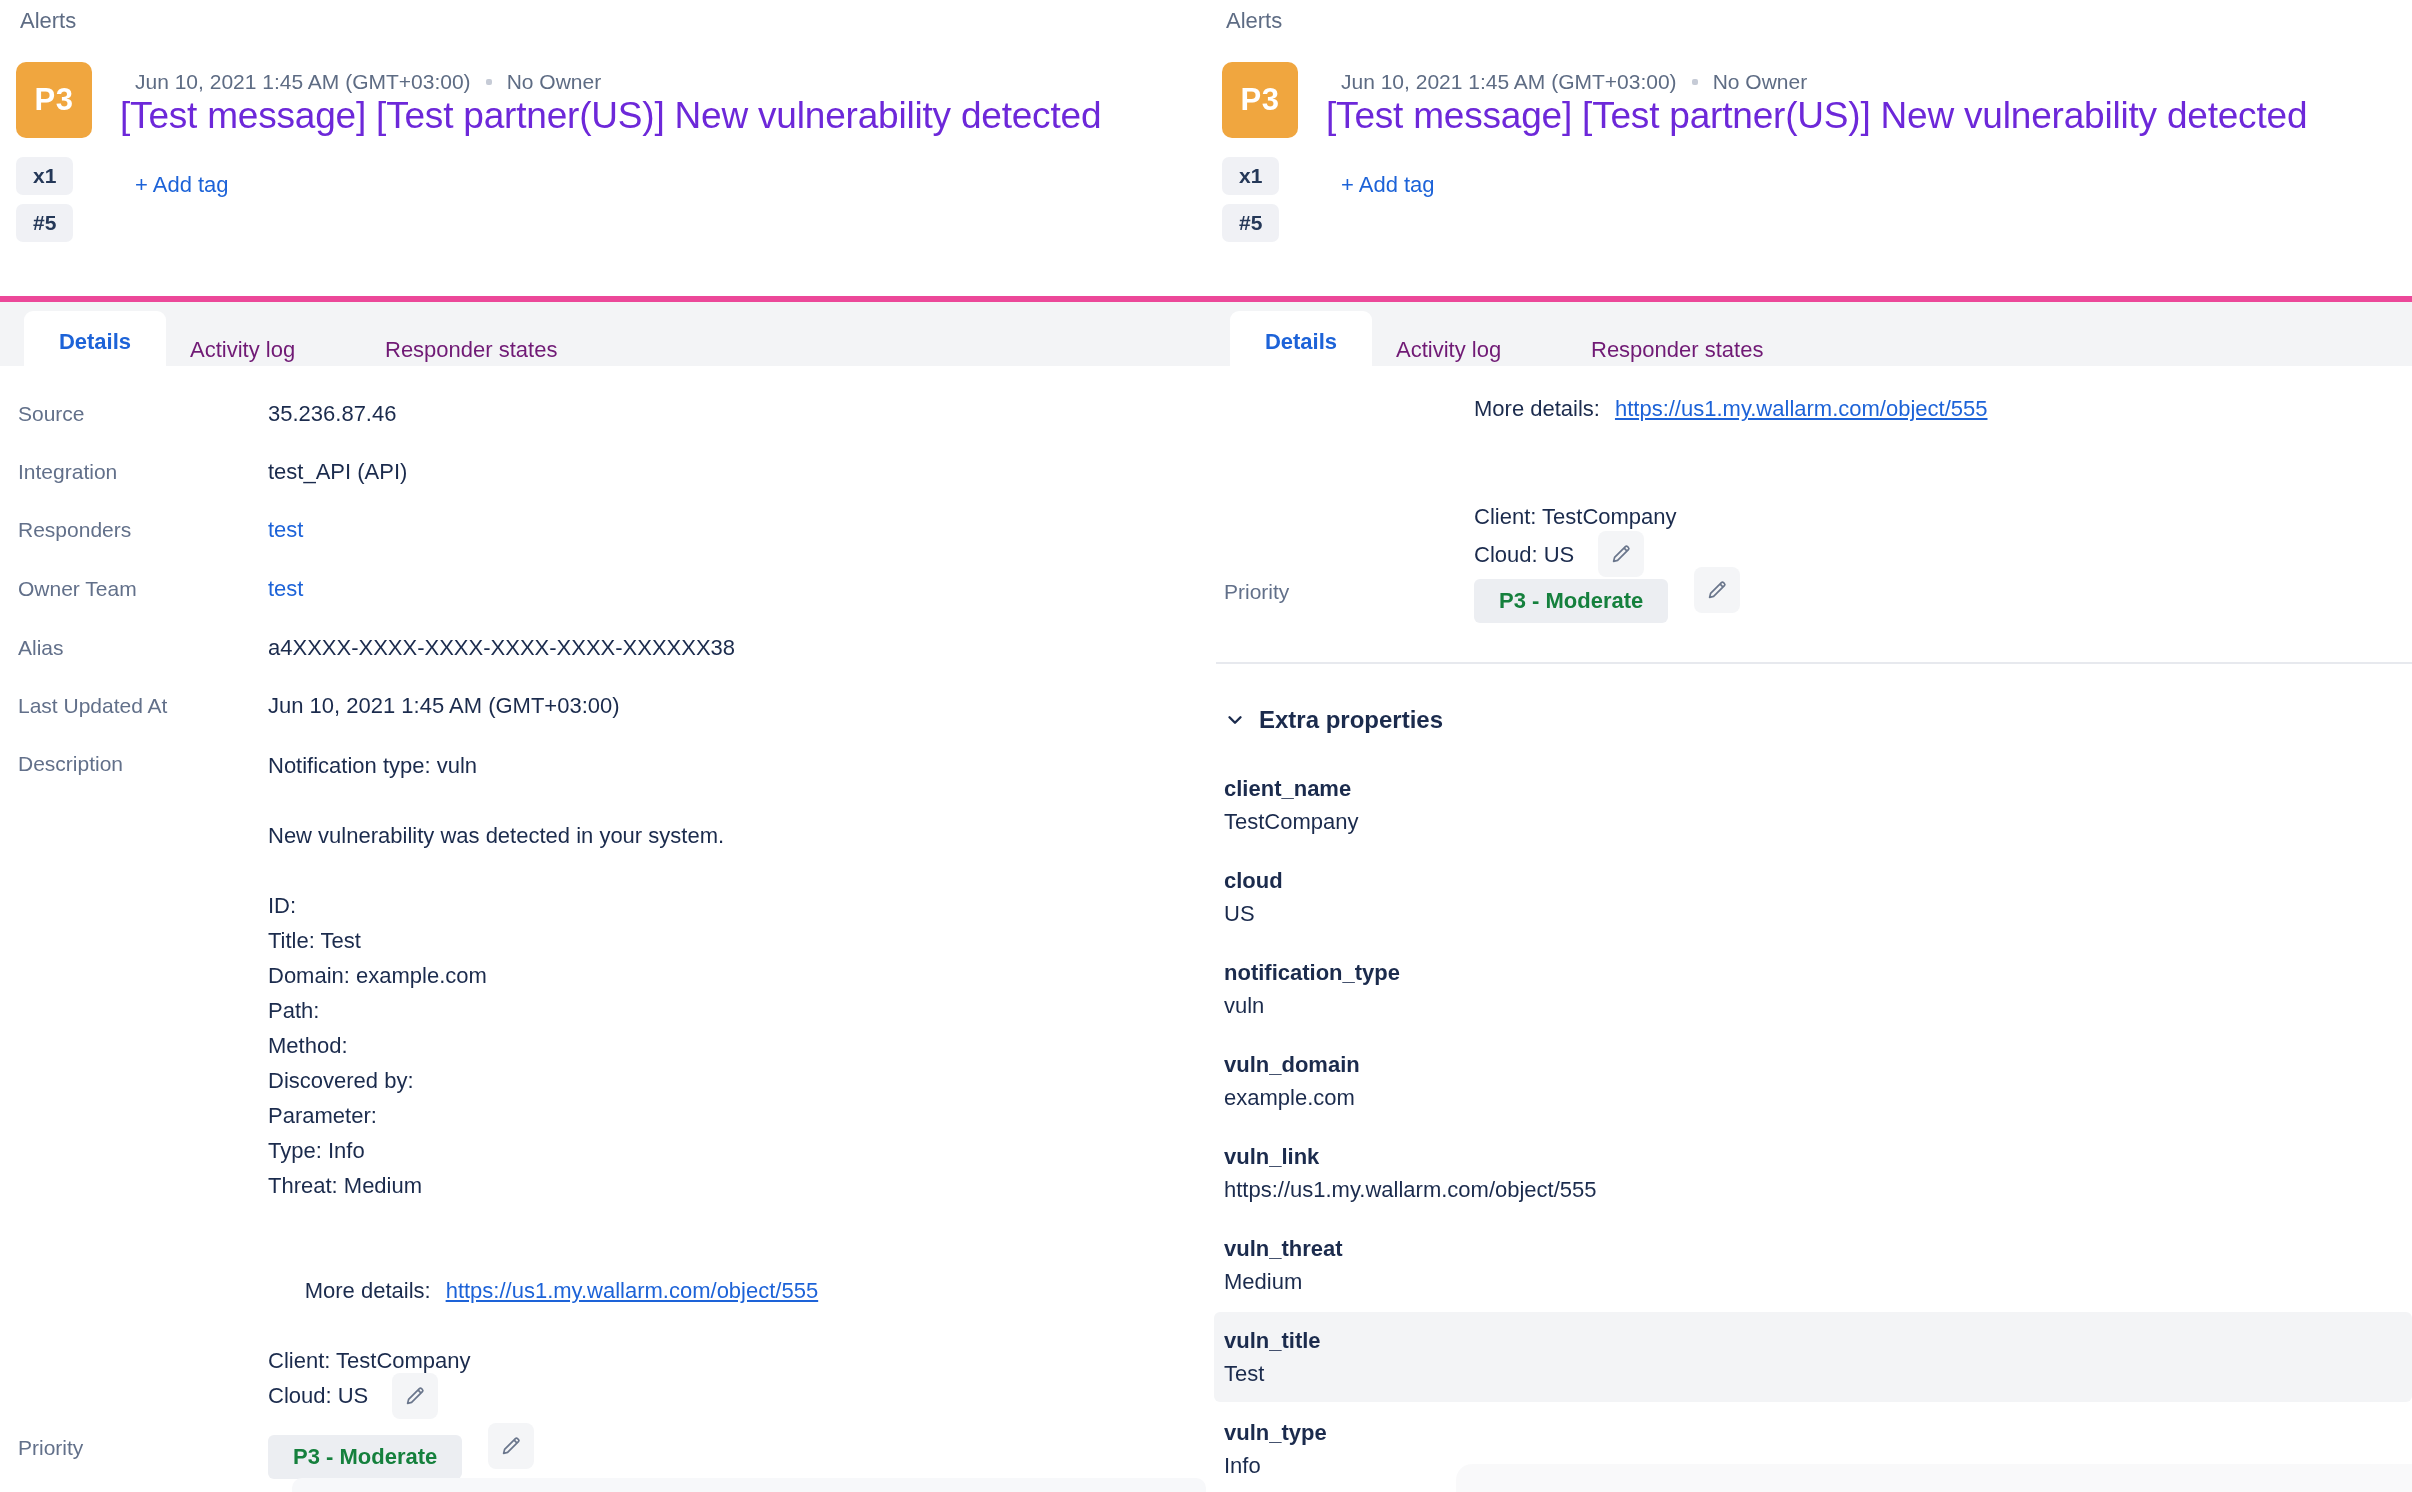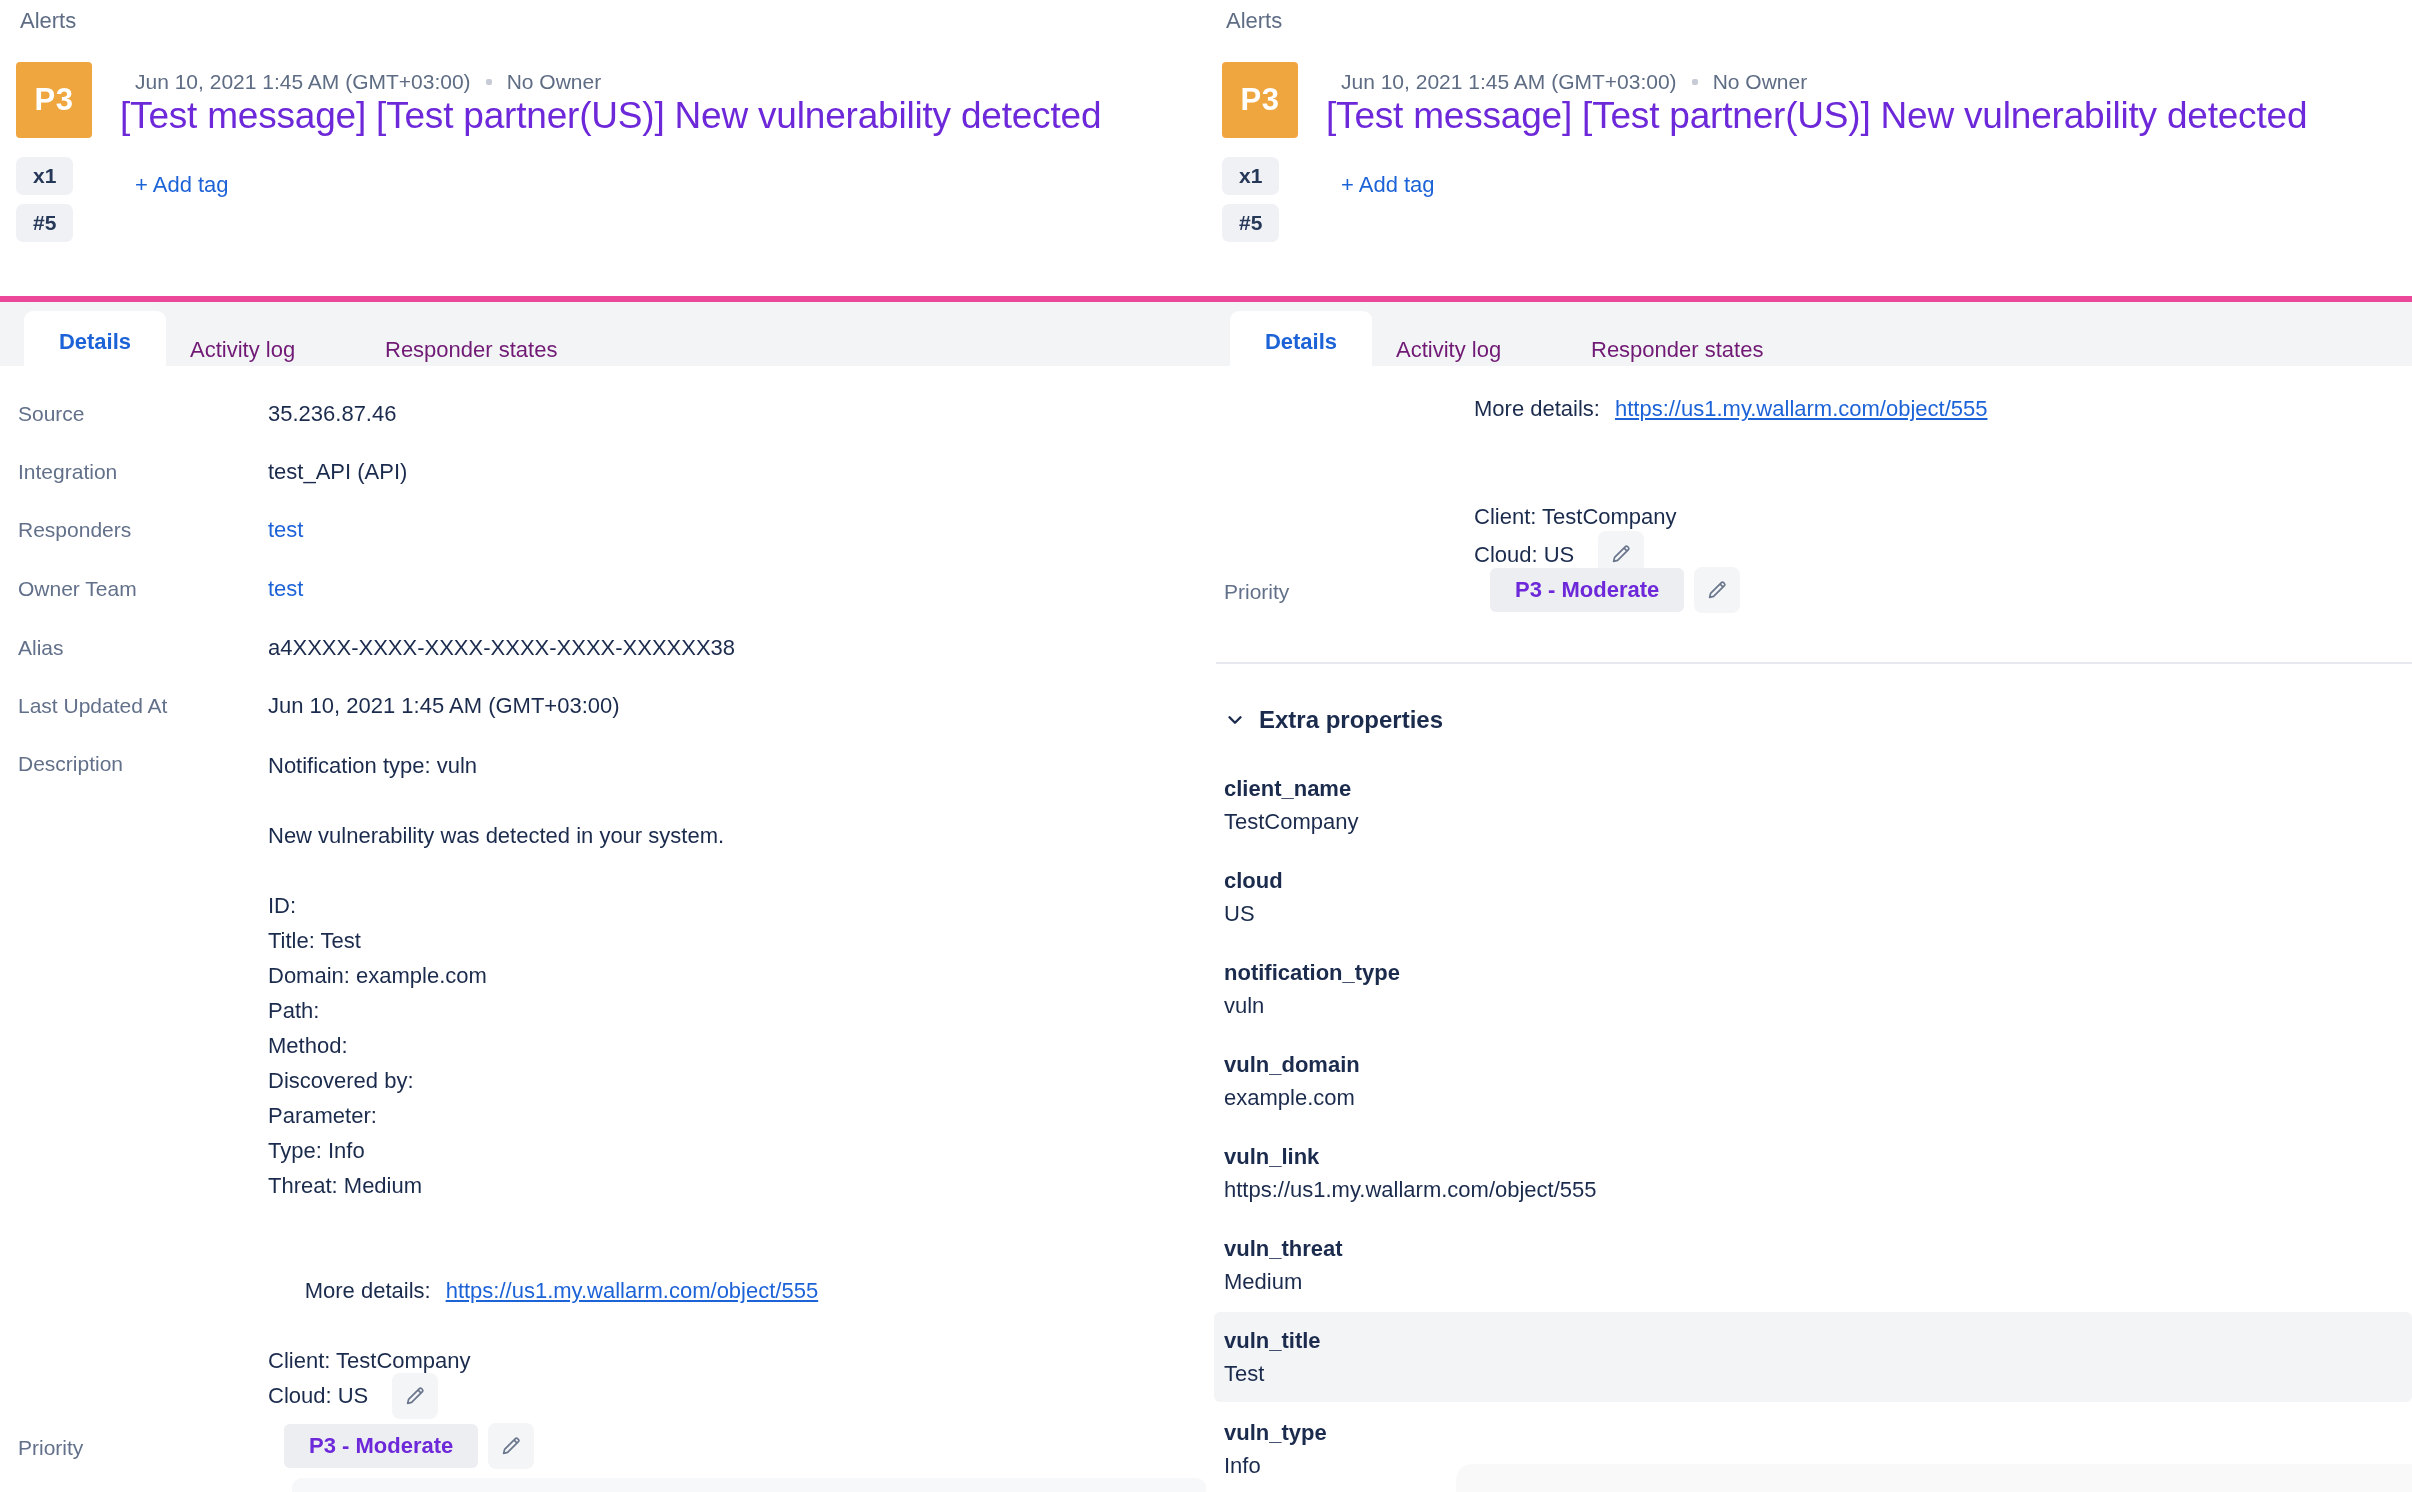--- a/index.html
+++ b/index.html
@@ -5,21 +5,21 @@
   * { margin:0; padding:0; box-sizing:border-box; }
   html,body { background:#ffffff; }
   body { width:2412px; height:1492px; font-family:"Liberation Sans", sans-serif; position:relative; overflow:hidden; }
 
   .panel { position:absolute; top:0; width:1206px; height:1492px; background:#fff; overflow:hidden; color:#1B2B4D; }
   .panel.left { left:0; }
   .panel.right { left:1206px; }
 
   .bc { position:absolute; left:20px; top:8px; font-size:22px; color:#5E6C84; cursor:pointer; }
 
-  .pbadge { position:absolute; left:16px; top:62px; width:76px; height:76px; border-radius:4px;
+  .pbadge { position:absolute; left:16px; top:62px; width:76px; height:76px; border-radius:10px;
             background:#F0A63F; color:#fff; font-size:31px; font-weight:800;
             display:flex; align-items:center; justify-content:center; letter-spacing:.5px; }
 
   .metarow { position:absolute; left:135px; top:70px; display:flex; align-items:center; gap:15px;
              font-size:21px; color:#5E6C84; }
   .dot { width:6px; height:6px; border-radius:2px; background:#C6CBD6; }
 
   .title { position:absolute; left:120px; top:95px; font-size:37px; font-weight:500; color:#6d28d9;
            letter-spacing:-0.2px; white-space:nowrap; }
 
@@ -51,23 +51,23 @@
   .spacer70 { height:70px; }
   .cloudrow { display:flex; align-items:center; gap:24px; height:35px; }
 
   .iconbtn { width:46px; height:46px; border-radius:8px; border:none; background:#F4F5F7;
              display:flex; align-items:center; justify-content:center; cursor:pointer; flex:0 0 auto; }
 
   .prow { position:absolute; left:0; width:100%; height:46px; }
   .panel.left .prow { top:1424px; }
   .panel.right .prow { top:568px; }
   .prow .flabel { top:8px; }
-  .pill { position:absolute; left:268px; top:0; height:44px; padding:0 25px; border-radius:6px;
-          background:#ECEEF2; font-size:22px; font-weight:600; color:#6d28d9;
-          display:flex; align-items:center; white-space:nowrap;margin-left:16px; }
+  .pill { position:absolute; left:268px; top:11px; height:44px; padding:0 25px; border-radius:6px;
+          background:#ECEEF2; font-size:22px; font-weight:600; color:#15803d;
+          display:flex; align-items:center; white-space:nowrap; }
   .prow .iconbtn { position:absolute; left:488px; top:-1px; }
 
   .mdrow { position:absolute; left:268px; top:392px; font-size:22px; line-height:33px; white-space:nowrap; }
   .clientline { position:absolute; left:268px; top:500px; font-size:22px; line-height:33px; }
   .cloudrow2 { position:absolute; left:268px; top:531px; display:flex; align-items:center; gap:24px;
                font-size:22px; line-height:33px; }
 
   .divider { position:absolute; left:10px; right:0; top:662px; height:2px; background:#E7E9EE; }
 
   .xhead { position:absolute; left:18px; top:706px; display:flex; align-items:center; gap:13px;

